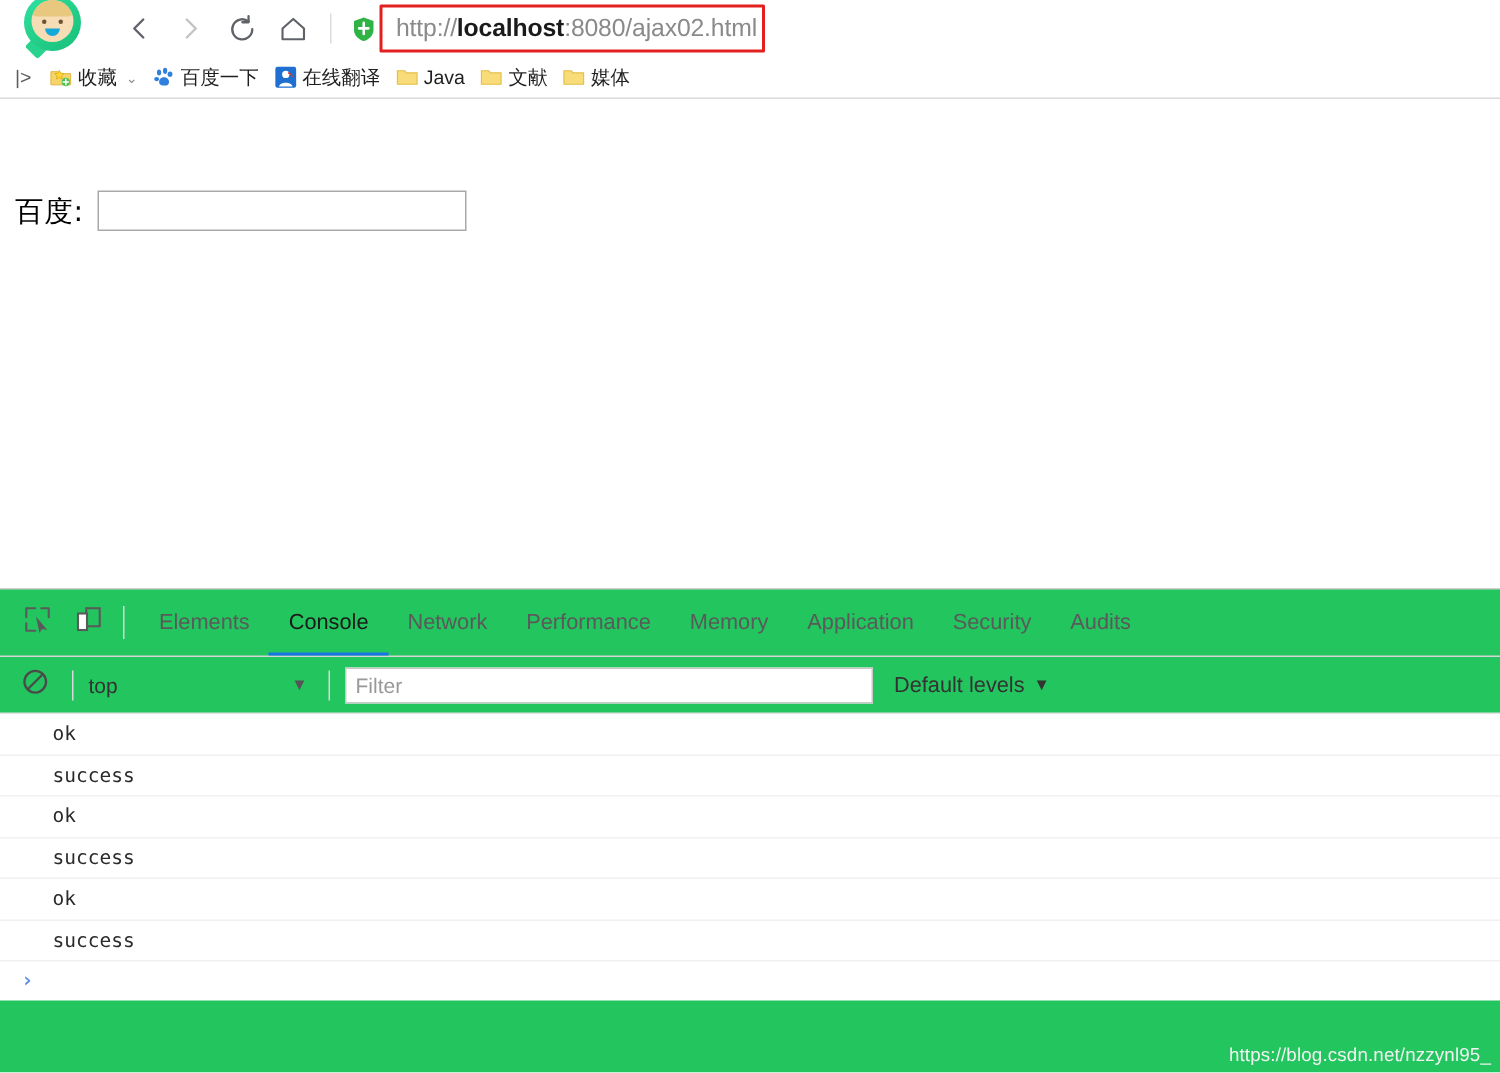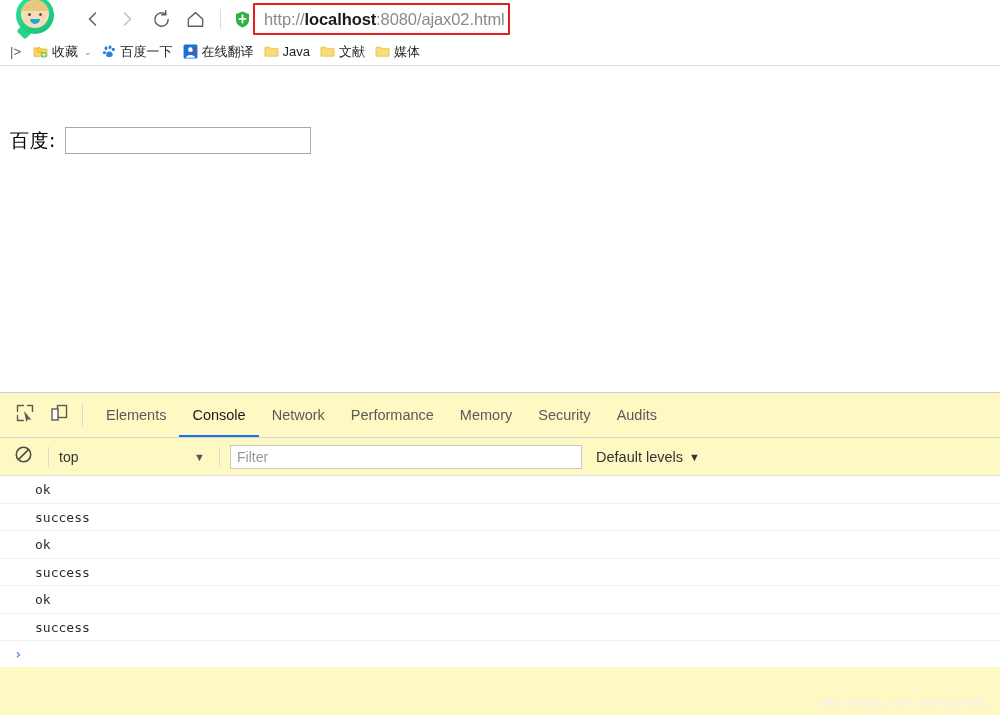--- a/index.html
+++ b/index.html
@@ -218,21 +218,21 @@
     color: #000;
   }
 
   
   #devtools {
     position: absolute;
     left: 0;
     top: 392px;
     width: 1000px;
     height: 323px;
-    background: #fef9c3;
+    background: #22c55e;
     border-top: 1px solid #cfcfcf;
     box-sizing: border-box;
   }
   #devtools-tabbar {
     height: 45px;
     display: flex;
     align-items: center;
     border-bottom: 1px solid #d6d6d6;
     box-sizing: border-box;
     padding-left: 8px;
@@ -520,20 +520,21 @@
         </svg>
       </span>
     </div>
     <div class="dt-sep"></div>
 
     <div class="dt-tab">Elements</div>
     <div class="dt-tab active">Console</div>
     <div class="dt-tab">Network</div>
     <div class="dt-tab">Performance</div>
     <div class="dt-tab">Memory</div>
+    <div class="dt-tab">Application</div>
     <div class="dt-tab">Security</div>
     <div class="dt-tab">Audits</div>
   </div>
 
   <div id="console-toolbar">
     <div id="clear-console">
       <span>
         <svg width="19" height="19" viewBox="0 0 20 20">
           <circle cx="10" cy="10" r="7.6" fill="none" stroke="#4a4a4a" stroke-width="1.6"></circle>
           <path d="M4.9 15.1 L15.1 4.9" stroke="#4a4a4a" stroke-width="1.6"></path>

